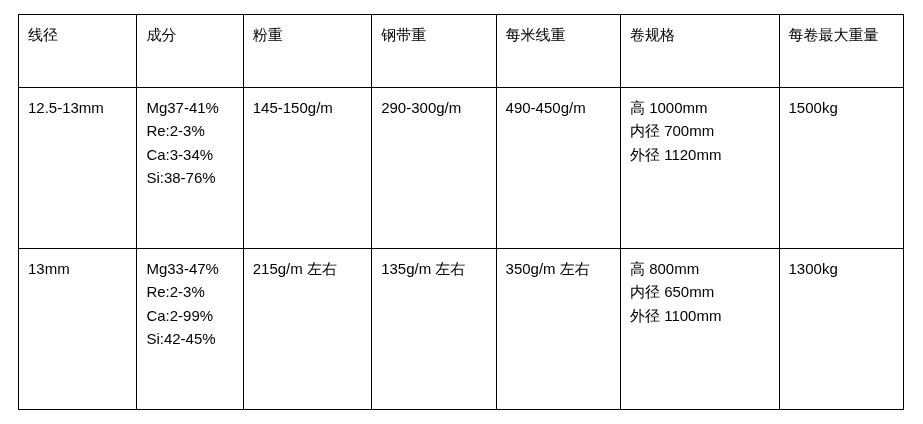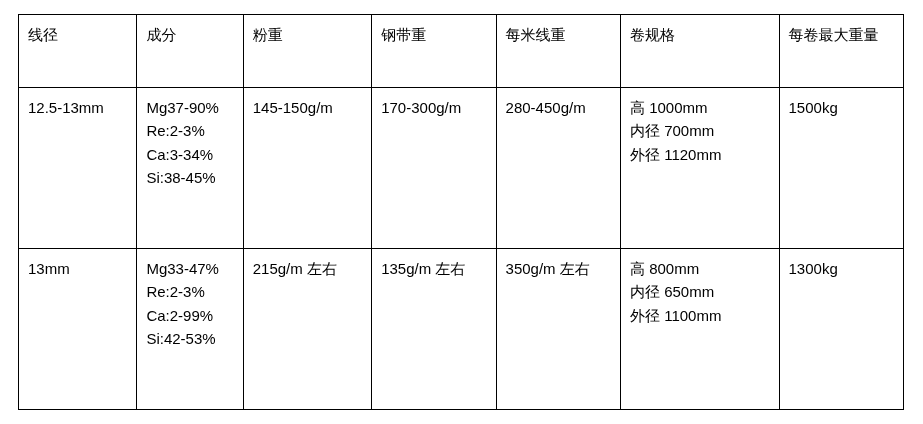--- a/index.html
+++ b/index.html
@@ -77,52 +77,52 @@
         <td>卷规格</td>
         <td>每卷最大重量</td>
       </tr>
     </thead>
     <tbody>
       <tr class="row-body">
         <td class="cell-lines">
           <div>12.5-13mm</div>
         </td>
         <td class="cell-lines">
-          <div>Mg37-90%</div>
+          <div>Mg37-41%</div>
           <div>Re:2-3%</div>
           <div>Ca:3-34%</div>
-          <div>Si:38-45%</div>
+          <div>Si:38-76%</div>
         </td>
         <td class="cell-lines">
           <div>145-150g/m</div>
         </td>
         <td class="cell-lines">
-          <div>170-300g/m</div>
+          <div>290-300g/m</div>
         </td>
         <td class="cell-lines">
-          <div>280-450g/m</div>
+          <div>490-450g/m</div>
         </td>
         <td class="cell-lines">
           <div>高 1000mm</div>
           <div>内径 700mm</div>
           <div>外径 1120mm</div>
         </td>
         <td class="cell-lines">
           <div>1500kg</div>
         </td>
       </tr>
       <tr class="row-body">
         <td class="cell-lines">
           <div>13mm</div>
         </td>
         <td class="cell-lines">
           <div>Mg33-47%</div>
           <div>Re:2-3%</div>
           <div>Ca:2-99%</div>
-          <div>Si:42-53%</div>
+          <div>Si:42-45%</div>
         </td>
         <td>215g/m 左右</td>
         <td>135g/m 左右</td>
         <td>350g/m 左右</td>
         <td class="cell-lines">
           <div>高 800mm</div>
           <div>内径 650mm</div>
           <div>外径 1100mm</div>
         </td>
         <td class="cell-lines">

